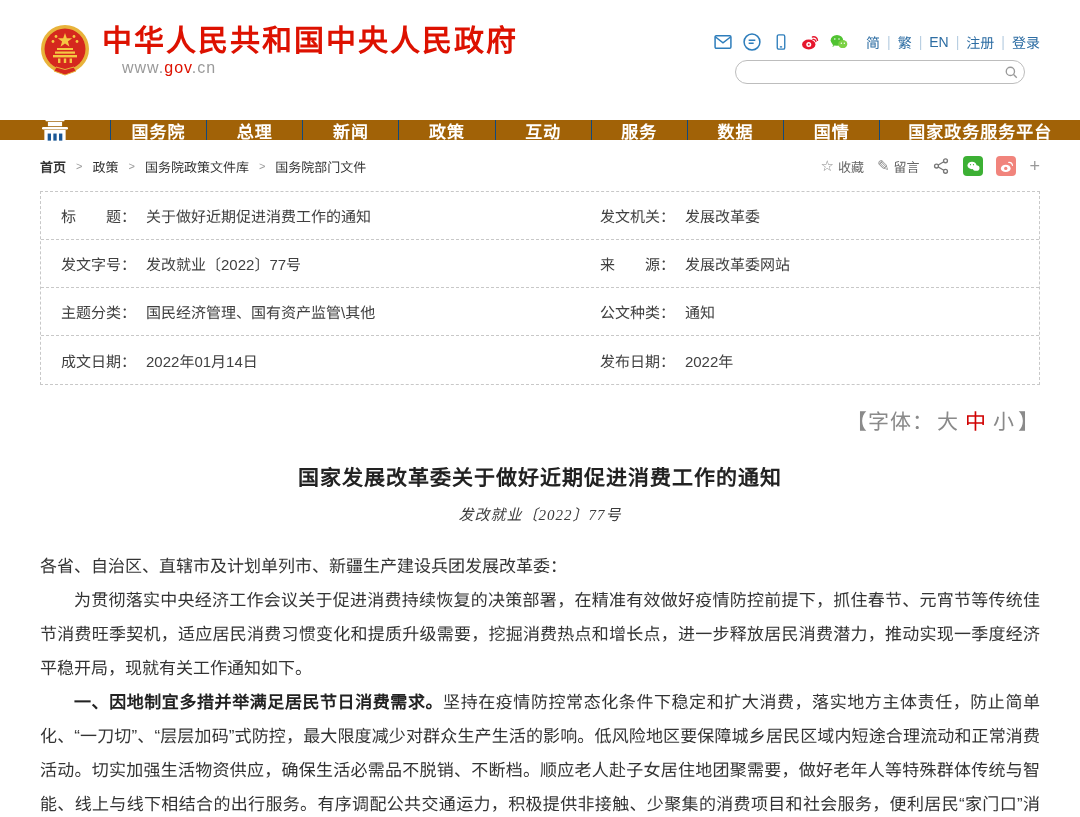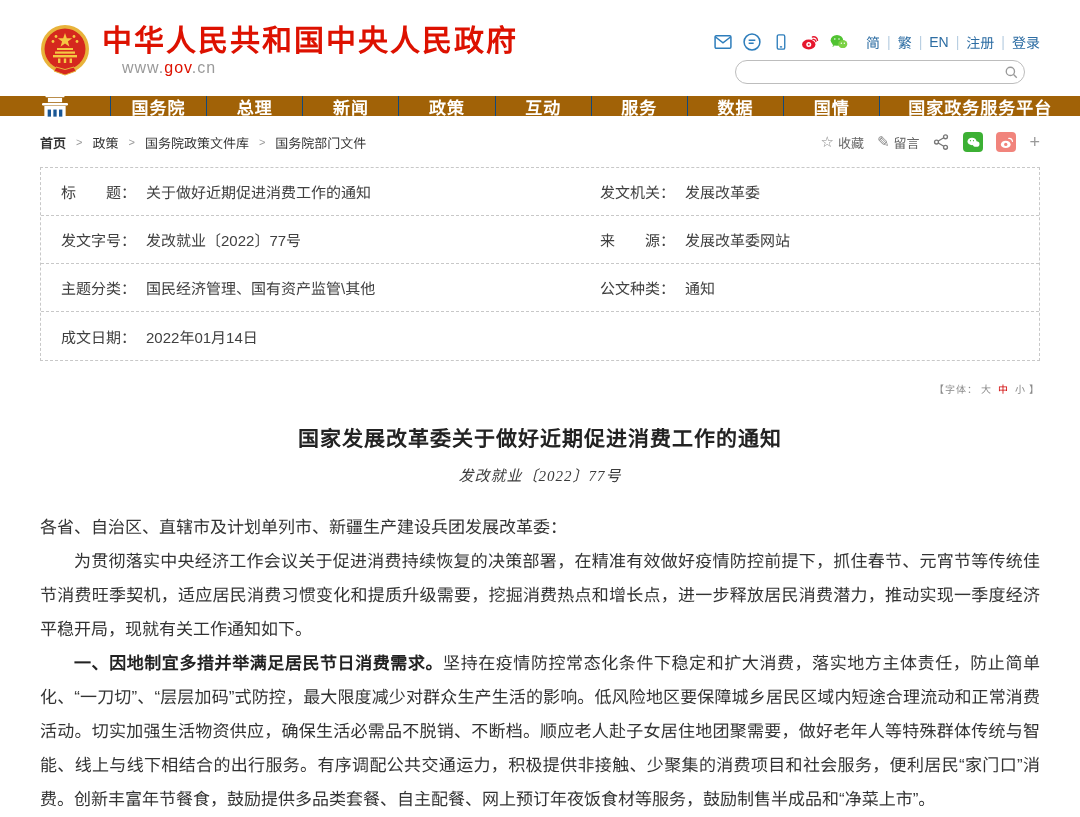--- a/index.html
+++ b/index.html
@@ -1,20 +1,20 @@
 <!DOCTYPE html>
 <html lang="zh-CN"><head>
 <meta charset="utf-8">
 <style>
   * { margin:0; padding:0; box-sizing:border-box; }
   html,body { width:1080px; height:817px; overflow:hidden; background:#fff;
     font-family:"Liberation Sans","DejaVu Sans",sans-serif; color:#333; }
 
   
-  .header { position:relative; height:96px; background:#fff; }
+  .header { position:relative; height:120px; background:#fff; }
   .logo-area { position:absolute; left:40px; top:24px; display:flex; align-items:center; }
   .emblem { width:50px; height:54px; margin-right:12px; }
   .site-title { font-size:30px; font-weight:bold; color:#dd1100; letter-spacing:2px; line-height:32px; }
   .site-url { font-size:16px; color:#9a9a9a; margin-top:2px; letter-spacing:1px;margin-left:20px; }
   .site-url .gov { color:#dd1100; }
   .top-right { position:absolute; right:40px; top:32px; display:flex; align-items:center; gap:9px; }
   .top-ico { width:20px; height:20px; display:inline-flex; align-items:center; justify-content:center; cursor:pointer; }
   .lang-links { display:flex; align-items:center; gap:7px; margin-left:8px; font-size:14px; }
   .lang-links a { color:#2d6da3; text-decoration:none; cursor:pointer; }
   .lang-sep { color:#b9cfe2; }
@@ -50,21 +50,21 @@
   .meta-box { margin:14px 40px 0; border:1px dashed #c8c8c8; }
   .meta-row { display:flex; height:48px; align-items:center; border-bottom:1px dashed #c8c8c8; }
   .meta-row:last-child { border-bottom:none; }
   .meta-cell { display:flex; align-items:center; font-size:15px; color:#404040; }
   .meta-cell.c1 { width:54%; padding-left:20px; }
   .meta-cell.c2 { width:46%; padding-left:20px; }
   .meta-label { white-space:pre; }
   .meta-value { margin-left:10px; }
 
   
-  .font-widget { margin:20px 40px 0; text-align:right; font-size:10px; color:#8a8a8a; letter-spacing:1px; }
+  .font-widget { margin:20px 40px 0; text-align:right; font-size:21px; color:#8a8a8a; letter-spacing:1px; }
   .font-widget .opt { cursor:pointer; margin:0 3px; color:#8a8a8a; }
   .font-widget .opt.active { color:#d00000; }
 
   
   .doc-title { margin-top:26px; text-align:center; font-size:21px; font-weight:bold; color:#222; letter-spacing:1px; }
   .doc-number { margin-top:12px; text-align:center; font-size:15px; color:#3a3a3a;
     font-family:"Liberation Serif","DejaVu Serif",serif; font-style:italic; letter-spacing:1px; }
   .article-body { margin:26px 40px 0; font-size:17px; line-height:34px; text-align:justify; color:#333; }
   .para { text-indent:2em; }
   .salutation { margin-top:2px; }
@@ -258,20 +258,24 @@
     <div class="meta-cell c2">
         <span class="meta-label">公文种类：</span>
         <span class="meta-value">通知</span>
       </div>
   </div>
   <div class="meta-row">
     <div class="meta-cell c1">
         <span class="meta-label">成文日期：</span>
         <span class="meta-value">2022年01月14日</span>
       </div>
+    <div class="meta-cell c2">
+        <span class="meta-label">发布日期：</span>
+        <span class="meta-value">2022年</span>
+      </div>
   </div>
 </div>
 
 <div class="font-widget"><span>【</span><span>字体：</span><span class="opt">大</span><span class="opt active">中</span><span class="opt">小</span><span>】</span></div>
 
 <div class="doc-title">国家发展改革委关于做好近期促进消费工作的通知</div>
 <div class="doc-number">发改就业〔2022〕77号</div>
 
 <div class="article-body">
   <p class="salutation">各省、自治区、直辖市及计划单列市、新疆生产建设兵团发展改革委：</p>

